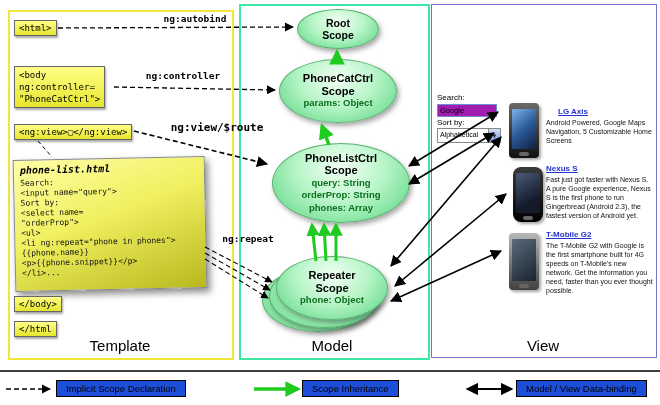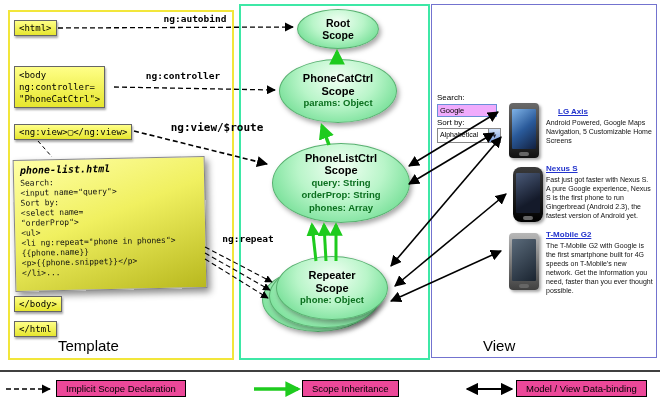--- a/index.html
+++ b/index.html
@@ -1,19 +1,19 @@
 <!DOCTYPE html>
 <html><head>
 <meta charset="utf-8">
 <style>
   html,body{margin:0;padding:0;}
   body{width:660px;height:405px;background:#fff;font-family:"Liberation Sans",sans-serif;position:relative;overflow:hidden;}
   .canvas{position:absolute;left:0;top:0;width:660px;height:405px;}
   .colbox{position:absolute;border:2px solid #ccc;background:transparent;z-index:1;}
-  .collabel{position:absolute;font-size:15px;color:#000;z-index:3;}
+  .collabel{position:absolute;font-size:15px;color:#000;text-align:center;z-index:3;}
   svg.overlay{position:absolute;left:0;top:0;z-index:5;pointer-events:none;}
   .tag{position:absolute;z-index:3;background:linear-gradient(#ffff88,#e6e62e);border:1px solid #666;
        box-shadow:1px 2px 2px rgba(0,0,0,.35);padding:2px 4px;
        font-family:"DejaVu Sans Mono",monospace;font-weight:normal;font-size:9px;color:#000;}
   .pre{white-space:pre-line;}
   .arrowlabel{position:absolute;z-index:4;font-family:"DejaVu Sans Mono",monospace;font-weight:bold;
        font-size:9.5px;color:#000;text-align:center;}
   .arrowlabel.big{font-size:11px;}
   .note{position:absolute;z-index:3;left:14px;top:158px;width:178px;height:122px;padding:4px 6px;
        background:linear-gradient(160deg,#ffffa6 0%,#f0f060 45%,#b8b81e 100%);
@@ -22,44 +22,45 @@
   .code-line{font-family:"DejaVu Sans Mono",monospace;font-size:8px;line-height:1.25;color:#111;white-space:pre;}
   .scope{position:absolute;z-index:2;border-radius:50%;
        background:radial-gradient(ellipse at 50% 30%, #f2fff4 0%, #b9f5c9 45%, #6fdd92 85%, #52cc7a 100%);
        border:1px solid #58b070;box-shadow:2px 3px 5px rgba(0,0,0,.35);
        display:flex;flex-direction:column;align-items:center;justify-content:center;text-align:center;}
   .scope.ghost{z-index:2;}
   .scope-title{font-weight:bold;font-size:11px;line-height:1.15;white-space:pre-line;color:#000;}
   .scope-prop{font-weight:bold;font-size:9.5px;line-height:1.3;color:#0b701f;}
   .vlabel{position:absolute;z-index:3;font-size:8px;color:#000;}
   .search-input{position:absolute;z-index:3;left:437px;top:104px;width:54px;height:11px;border:1px solid #6b8fd6;
-       font-family:"Liberation Sans",sans-serif;font-size:7.5px;padding:0 2px;background:#f0abfc;}
+       font-family:"Liberation Sans",sans-serif;font-size:7.5px;padding:0 2px;background:#a21caf;}
   .select-box{position:absolute;z-index:3;left:437px;top:128px;width:62px;height:13px;border:1px solid #888;
        background:#fff;display:flex;align-items:stretch;}
   .select-text{flex:1;font-size:7px;padding:2px 0 0 2px;overflow:hidden;white-space:nowrap;}
   .select-btn{width:11px;background:linear-gradient(#cfe0f8,#7aa0e0);border-left:1px solid #888;
        display:flex;align-items:center;justify-content:center;font-size:6px;color:#223;}
   .phone{position:absolute;z-index:3;border-radius:4px;box-shadow:2px 2px 3px rgba(0,0,0,.35);}
   .phone .screen{position:absolute;left:3px;right:3px;top:6px;bottom:9px;border-radius:1px;}
   .phone .key{position:absolute;left:50%;transform:translateX(-50%);bottom:2px;width:10px;height:4px;border-radius:2px;background:#666;}
   .phone-link{position:absolute;z-index:3;font-size:8px;font-weight:bold;color:#2233cc;text-decoration:underline;cursor:pointer;}
   .phone-desc{position:absolute;z-index:3;width:107px;font-size:7px;line-height:1.3;color:#111;}
-  .legend-box{position:absolute;z-index:3;top:380px;border:1px solid #000;background:#ec4899;
+  .legend-box{position:absolute;z-index:3;top:380px;border:1px solid #000;background:#1d4ed8;
        font-size:9.5px;padding:2px 9px;white-space:nowrap;}
 </style>
 </head>
 <body>
 
 <div class="canvas">
 
   <div class="colbox" style="left:8px;top:10px;width:222px;height:346px;border-color:#f2e63a;"></div>
   <div class="colbox" style="left:239px;top:4px;width:187px;height:352px;border-color:#3de8a6;"></div>
   <div class="colbox" style="left:431px;top:4px;width:224px;height:352px;border-color:#7373cf;border-width:1px;"></div>
 
   <div class="collabel" style="left:58px;top:337px;width:124px;">Template</div>
+  <div class="collabel" style="left:272px;top:337px;width:120px;">Model</div>
   <div class="collabel" style="left:483px;top:337px;width:120px;">View</div>
 
   <svg class="overlay" width="660" height="405" viewBox="0 0 660 405">
     <defs>
       <marker id="mBlack" viewBox="0 0 10 10" refX="9" refY="5" markerWidth="7" markerHeight="7" orient="auto-start-reverse">
         <path d="M0,0 L10,5 L0,10 z" fill="#000"></path>
       </marker>
       <marker id="mGreen" viewBox="0 0 10 10" refX="8" refY="5" markerWidth="4.5" markerHeight="4.5" orient="auto">
         <path d="M0,0 L10,5 L0,10 z" fill="#1ecb1e"></path>
       </marker>

